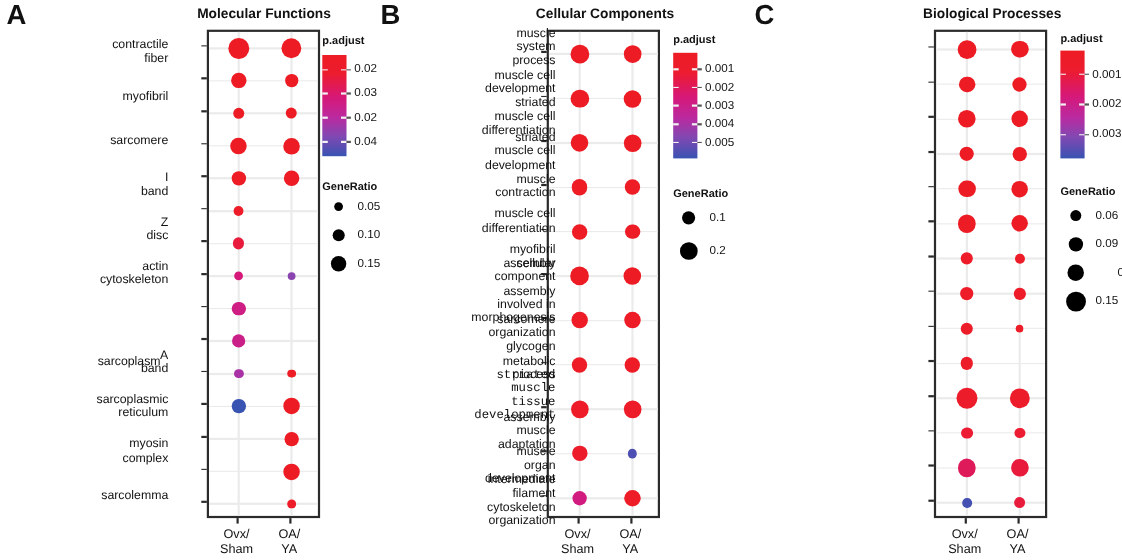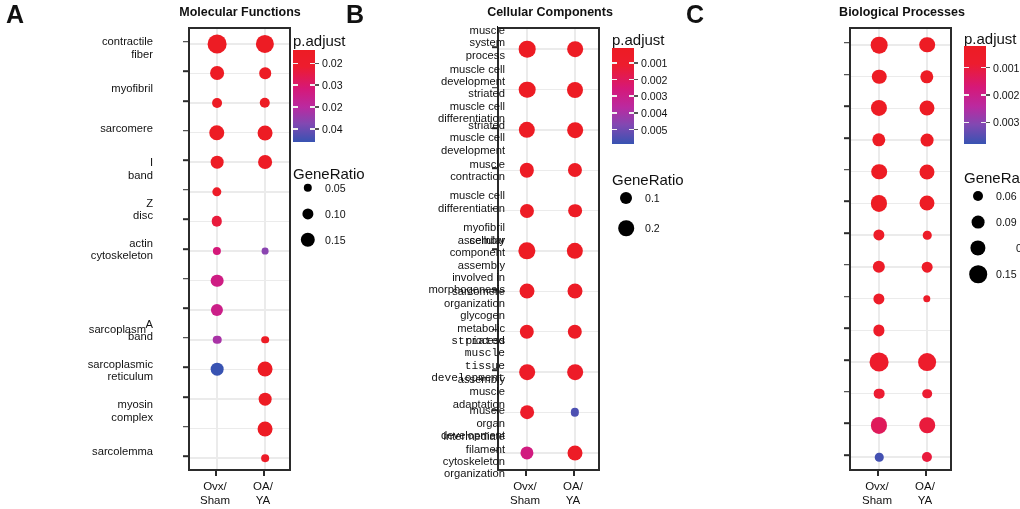--- a/index.html
+++ b/index.html
@@ -44,21 +44,21 @@
   .ytick{position:absolute;width:5px;height:1.6px;background:#2b2b2b;transform:translateY(-50%);}
 
   
   .xtick{position:absolute;width:1.6px;height:5px;background:#2b2b2b;}
   .xlabel{
     position:absolute;text-align:center;font-size:11.5px;line-height:14px;
     white-space:pre-line;transform:translateX(-50%);
   }
 
   
-  .legend-title{position:absolute;font-size:15px;line-height:1;}
+  .legend-title{position:absolute;font-size:10px;line-height:1;font-weight:bold;}
   .cbar{position:absolute;width:26px;border:0;}
   .cbar-tick{position:absolute;width:5px;height:1.6px;background:#f2f2f2;}
   .cbar-tick-out{position:absolute;width:4px;height:1.6px;background:#555;}
   .cbar-lab{position:absolute;font-size:10.6px;line-height:1;transform:translateY(-50%);}
 
   .size-dot{position:absolute;border-radius:50%;background:#000;transform:translate(-50%,-50%);}
   .size-lab{position:absolute;font-size:10.6px;line-height:1;transform:translateY(-50%);}
 </style>
 </head>
 <body>

